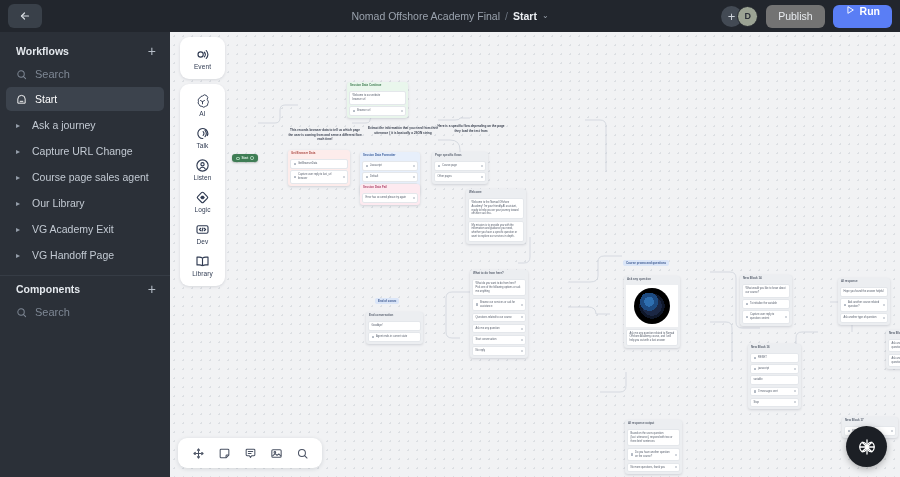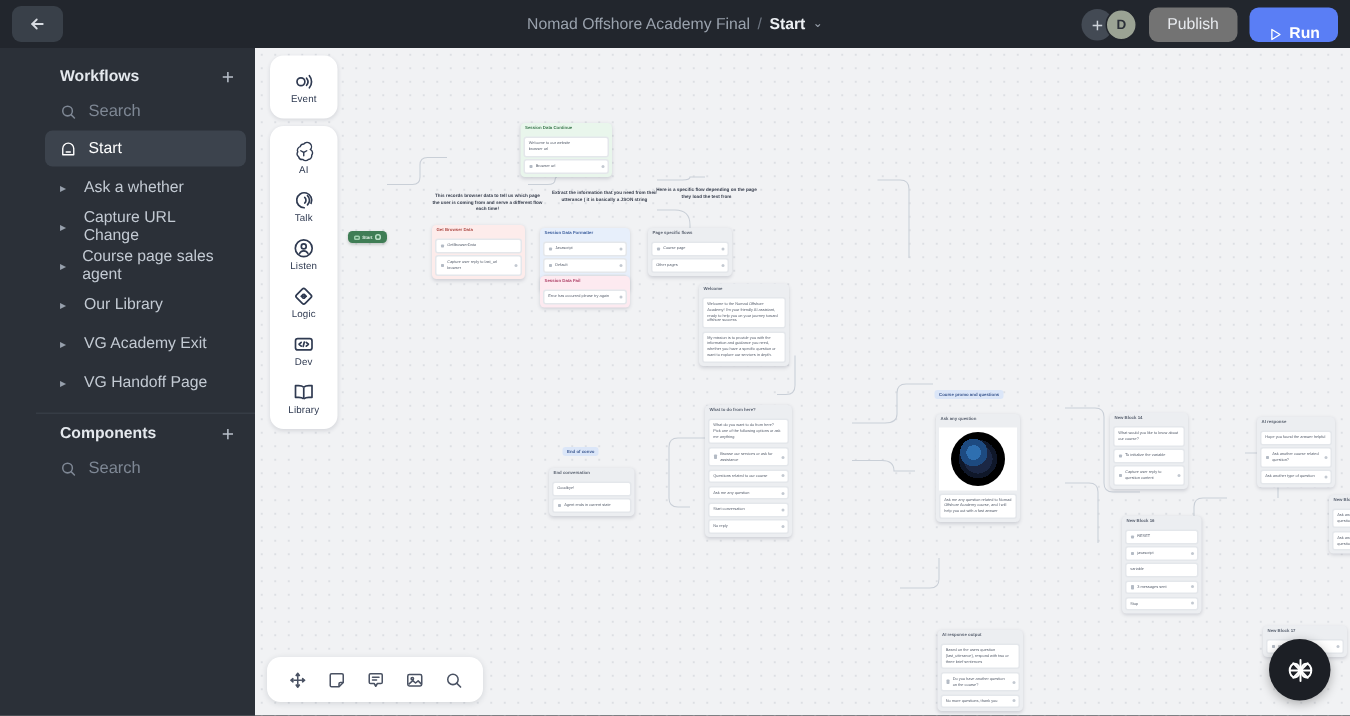--- a/index.html
+++ b/index.html
@@ -56,35 +56,35 @@
   }
   .btn-publish {
     height: 23px; padding: 0 12px; border-radius: 6px;
     background: #737373; color: #e7eaee; font-size: 10.5px;
     display: flex; align-items: center; cursor: pointer; border: none;
     font-family: inherit;
   }
   .btn-run {
     height: 23px; padding: 0 12px; border-radius: 6px;
     background: #5a7ef5; color: #fff; font-size: 10.5px; font-weight: bold;
-    display: flex; align-items: flex-end; gap: 5px; cursor: pointer; border: none;
+    display: flex; align-items: flex-start; gap: 5px; cursor: pointer; border: none;
     font-family: inherit;
   }
   .btn-run svg { width: 10px; height: 10px; }
 
   
   .body { flex: 1; display: flex; min-height: 0; position: relative; }
 
   
   .sidebar {
     width: 170px; flex: 0 0 170px;
     background: #2b3038;
     display: flex; flex-direction: column;
     padding-top: 8px;
-    position: relative; z-index: 30; padding-left: 24px;
+    position: relative; z-index: 30;
   }
   .side-head {
     display: flex; align-items: center; justify-content: space-between;
     padding: 4px 14px 4px 16px; height: 22px;
   }
   .side-head-title { color: #e4e8ed; font-size: 10.5px; font-weight: bold; }
   .side-plus { color: #b7bec8; font-size: 14px; line-height: 1; cursor: pointer; }
   .side-search {
     display: flex; align-items: center; gap: 8px;
     padding: 5px 16px; height: 24px; cursor: text;
@@ -284,21 +284,21 @@
       <div class="side-item active">
         <svg class="dot-ic" viewBox="0 0 24 24" fill="none" stroke="currentColor" stroke-width="2" stroke-linejoin="round">
           <path d="M4 20 V11 a8 8 0 0 1 16 0 V20 Z"></path>
             <line x1="9" y1="16" x2="15" y2="16" stroke-linecap="round"></line>
         </svg>
         <span>Start</span>
       </div>
 
       <div class="side-item">
         <span class="caret">▸</span>
-        <span>Ask a whether</span>
+        <span>Ask a journey</span>
       </div>
       <div class="side-item">
         <span class="caret">▸</span>
         <span>Capture URL Change</span>
       </div>
       <div class="side-item">
         <span class="caret">▸</span>
         <span>Course page sales agent</span>
       </div>
       <div class="side-item">

